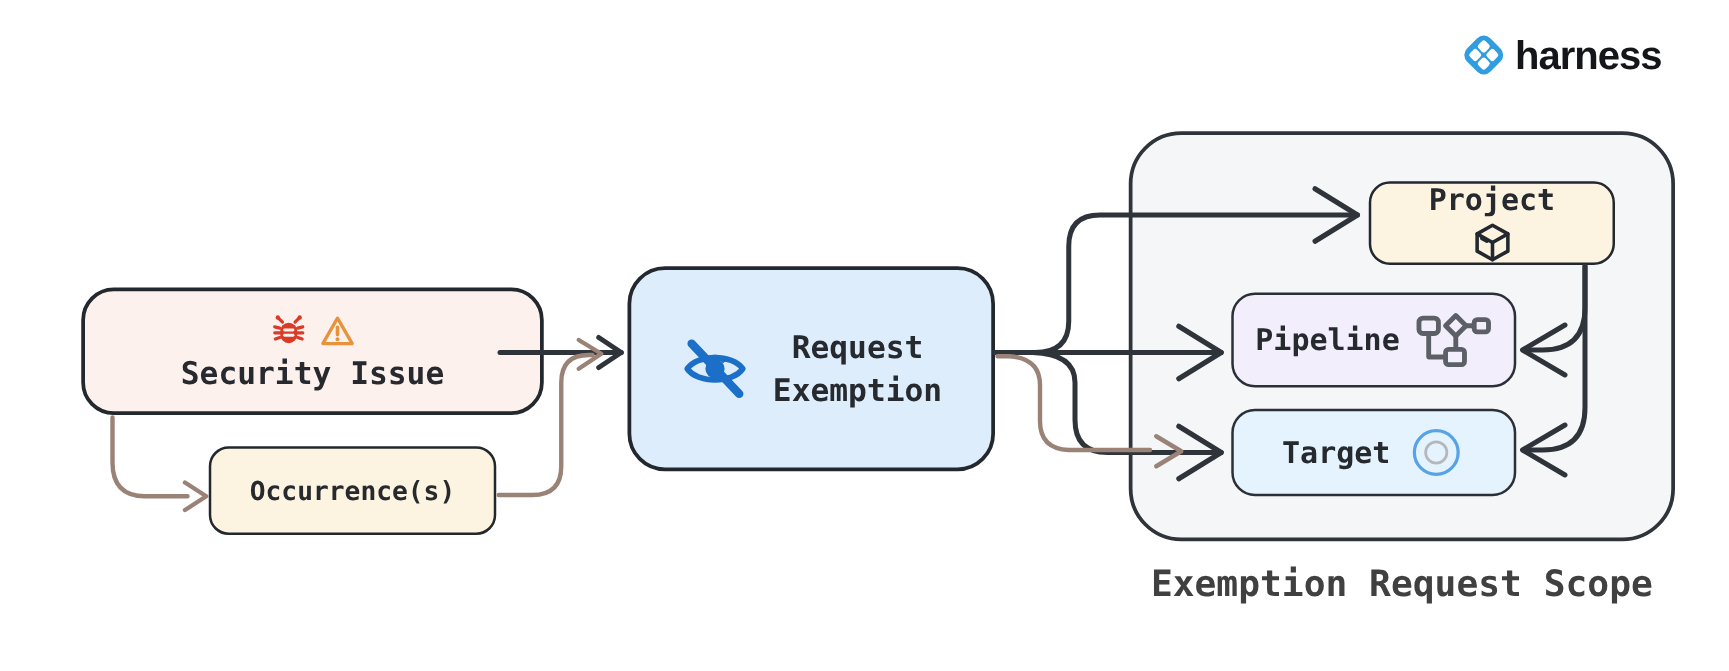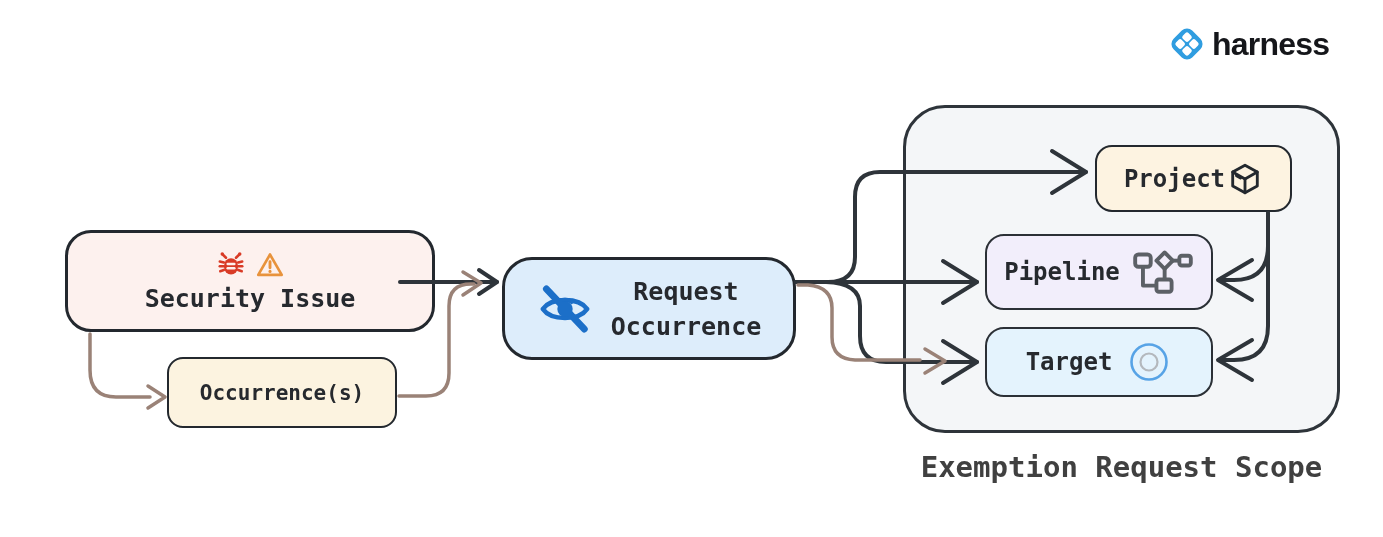--- a/index.html
+++ b/index.html
@@ -8,27 +8,27 @@
 
   
   .node { position:absolute; display:flex; align-items:center; justify-content:center;
           color:#26292e; font-weight:700; }
   .node-security { left:65px; top:230px; width:370px; height:102px; background:#fdf1ee;
           border:3px solid #23282e; border-radius:26px; flex-direction:column; gap:4px; }
   .node-security .icon-row { display:flex; gap:9px; align-items:center; }
   .node-security .lbl { font-size:25px; }
   .node-occurrence { left:167px; top:357px; width:230px; height:71px; background:#fcf3e0;
           border:2.5px solid #23282e; border-radius:16px; font-size:21px; }
-  .node-request { left:502px; top:213px; width:294px; height:103px; background:#ddedfb;
-          border:3px solid #23282e; border-radius:30px; gap:18px;margin-top:44px; }
+  .node-request { left:502px; top:213px; width:294px; height:164px; background:#ddedfb;
+          border:3px solid #23282e; border-radius:30px; gap:18px; }
   .node-request .lbl { font-size:25px; line-height:35px; text-align:center; }
   .scope-box { position:absolute; left:903px; top:105px; width:437px; height:328px;
           background:#f4f6f8; border:3px solid #2e343a; border-radius:42px; }
   .node-project { left:1095px; top:145px; width:197px; height:67px; background:#fdf3e1;
-          border:2.5px solid #23282e; border-radius:17px; gap:2px; font-size:24px; }
+          border:2.5px solid #23282e; border-radius:17px; gap:2px; font-size:24px;flex-direction:column; }
   .node-pipeline { left:985px; top:234px; width:228px; height:76px; background:#f2eefb;
           border:2.5px solid #2b3036; border-radius:19px; gap:12px; font-size:24px;text-align:center; }
   .node-target { left:985px; top:327px; width:228px; height:70px; background:#e4f3fd;
           border:2.5px solid #2b3036; border-radius:19px; gap:14px; font-size:24px; }
   .scope-title { position:absolute; left:903px; top:450px; width:437px; text-align:center;
           font-size:29px; font-weight:700; color:#404040; }
 
   
   .edges { position:absolute; left:0; top:0; z-index:6; pointer-events:none; }
   .edge-dark  { stroke:#2e343a; stroke-width:4; fill:none; stroke-linecap:round; stroke-linejoin:round; }
@@ -151,21 +151,21 @@
     <span>
       <svg width="56" height="56" viewBox="0 0 24 24">
         <path d="M2.5 12 C6 6.9 18 6.9 21.5 12 C18 17.1 6 17.1 2.5 12 Z" fill="none" stroke="#1c6fc8" stroke-width="2" stroke-linejoin="round"></path>
         <path d="M8.6 9.6 A4.4 4.4 0 0 1 15.4 9.6" fill="none" stroke="#1c6fc8" stroke-width="1.6"></path>
         <circle cx="12" cy="12" r="3.3" fill="#1c6fc8"></circle>
         <path d="M4 3.4 L20.3 20.6" stroke="#1c6fc8" stroke-width="2.9" stroke-linecap="round"></path>
       </svg>
     </span>
     <span class="lbl">
       <div>Request</div>
-      <div>Occurrence</div>
+      <div>Exemption</div>
     </span>
   </div>
 
   <div class="scope-box"></div>
 
   <div class="node node-project">
     <span>Project</span>
     <span>
       <svg width="36" height="36" viewBox="0 0 24 24" fill="none" stroke="#23282e" stroke-width="1.9" stroke-linejoin="round" stroke-linecap="round">
         <path d="M12 2.8 L20.2 7.4 V16.6 L12 21.2 L3.8 16.6 V7.4 Z"></path>

